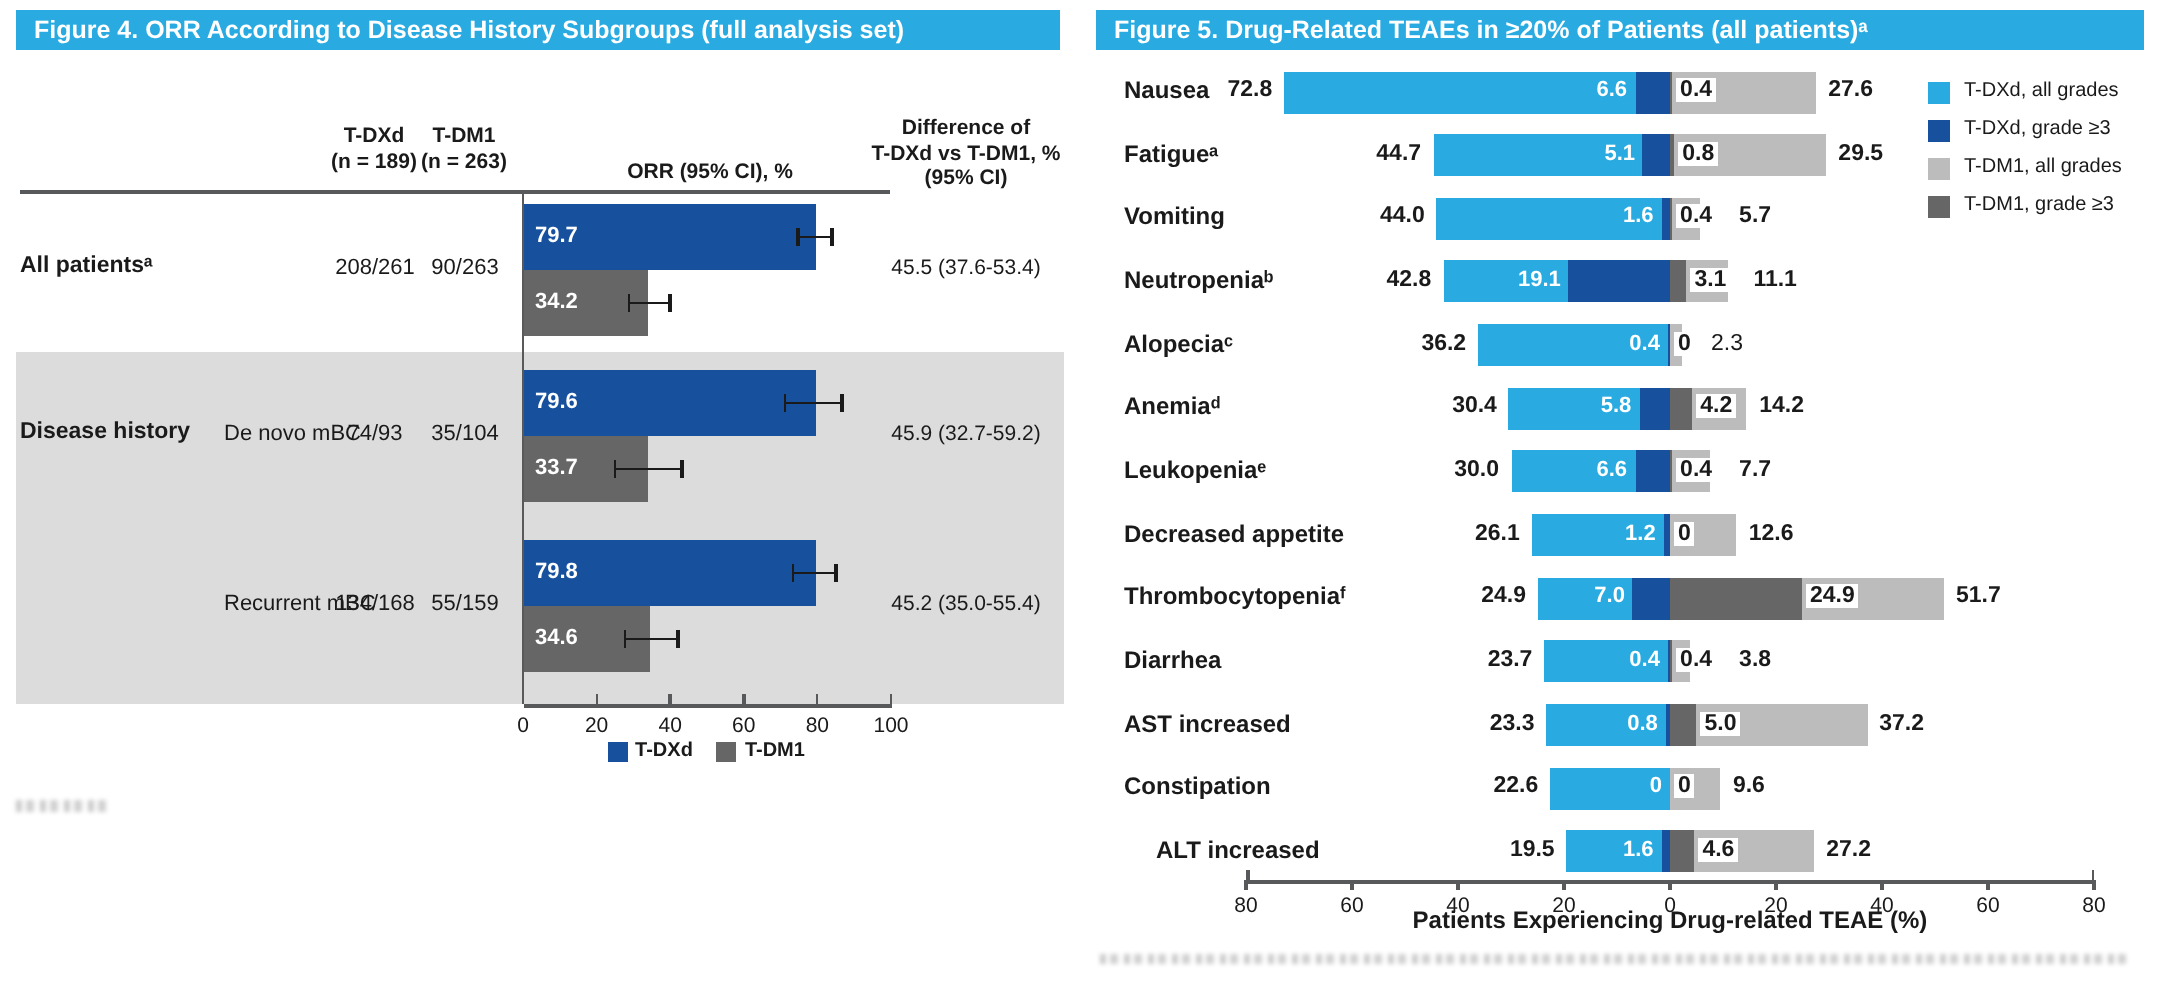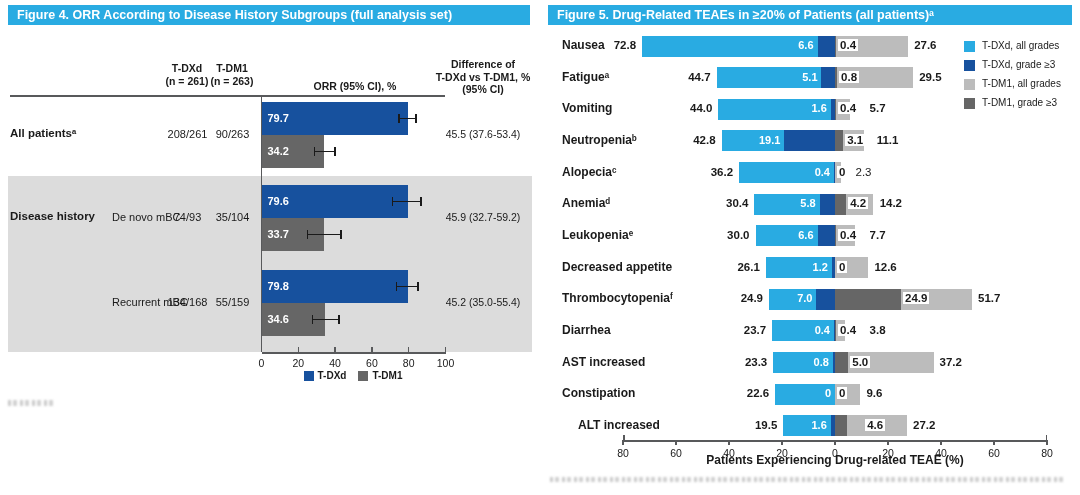--- a/index.html
+++ b/index.html
@@ -23,21 +23,21 @@
 <body>
 
 <div class="panel" id="fig4-panel">
   <div class="titlebar" style="width:522px;">
     <span>Figure 4. ORR According to Disease History Subgroups (full analysis set)</span>
   </div>
 
 
   <div class="lbl b ctr sm" style="left:157px;top:62px;width:60px;">
     <div>T-DXd</div>
-    <div>(n = 261)</div>
+    <div>(n = 189)</div>
   </div>
   <div class="lbl b ctr sm" style="left:202px;top:62px;width:60px;">
     <div>T-DM1</div>
     <div>(n = 263)</div>
   </div>
   <div class="lbl b ctr sm" style="left:280px;top:80px;width:150px;">ORR (95% CI), %</div>
   <div class="lbl b ctr sm" style="left:428px;top:58px;width:110px;">
     <div>Difference of</div>
     <div>T-DXd vs T-DM1, %</div>
     <div>(95% CI)</div>
@@ -231,21 +231,21 @@
       <div style="position: absolute; left: 295px; top: 383.65px; width: 25.44px; height: 21px; background: rgb(188, 188, 188);"></div>
       <div style="position: absolute; left: 297px; top: 387.15px; font-weight: bold; font-size: 11.5px; background: rgb(255, 255, 255); padding: 0px 2px;">0</div>
       <div style="position: absolute; left: 326.44px; top: 387.15px; font-weight: bold; font-size: 11.5px;">9.6</div>
       <div style="position: absolute; left: 22px; top: 417.8px; font-weight: bold; font-size: 12px; white-space: nowrap; margin-left: 16px;">ALT increased</div>
       <div style="position: absolute; left: 243.325px; top: 415.3px; width: 51.675px; height: 21px; background: rgb(41, 171, 226);"></div>
       <div style="position: absolute; left: 290.76px; top: 415.3px; width: 4.24px; height: 21px; background: rgb(23, 81, 158);"></div>
       <div style="position: absolute; right: 253.24px; top: 418.8px; color: rgb(255, 255, 255); font-weight: bold; font-size: 11px;">1.6</div>
       <div style="position: absolute; right: 302.675px; top: 418.8px; font-weight: bold; font-size: 11.5px;">19.5</div>
       <div style="position: absolute; left: 295px; top: 415.3px; width: 72.08px; height: 21px; background: rgb(188, 188, 188);"></div>
       <div style="position: absolute; left: 295px; top: 415.3px; width: 12.19px; height: 21px; background: rgb(102, 102, 102);"></div>
-      <div style="position: absolute; left: 309.19px; top: 418.8px; font-weight: bold; font-size: 11.5px; background: rgb(255, 255, 255); padding: 0px 2px; margin-left: 16px;">4.6</div>
+      <div style="position: absolute; left: 309.19px; top: 418.8px; font-weight: bold; font-size: 11.5px; background: rgb(255, 255, 255); padding: 0px 2px;">4.6</div>
       <div style="position: absolute; left: 373.08px; top: 418.8px; font-weight: bold; font-size: 11.5px;">27.2</div>
     </div>
   <div class="abs" id="fig5-axis" style="left:0;top:0;width:540px;height:495px;">
       <div style="position: absolute; left: 83px; top: 440px; width: 424px; height: 1.5px; background: rgb(88, 89, 91);"></div>
       <div style="position: absolute; left: 83px; top: 435px; width: 1.5px; height: 5px; background: rgb(88, 89, 91);"></div>
       <div style="position: absolute; left: 505.5px; top: 435px; width: 1.5px; height: 5px; background: rgb(88, 89, 91);"></div>
       <div style="position: absolute; left: 82.25px; top: 440px; width: 1.5px; height: 5px; background: rgb(88, 89, 91);"></div>
       <div style="position: absolute; left: 68px; top: 447px; width: 30px; text-align: center; font-size: 10.5px;">80</div>
       <div style="position: absolute; left: 135.25px; top: 440px; width: 1.5px; height: 5px; background: rgb(88, 89, 91);"></div>
       <div style="position: absolute; left: 121px; top: 447px; width: 30px; text-align: center; font-size: 10.5px;">60</div>

